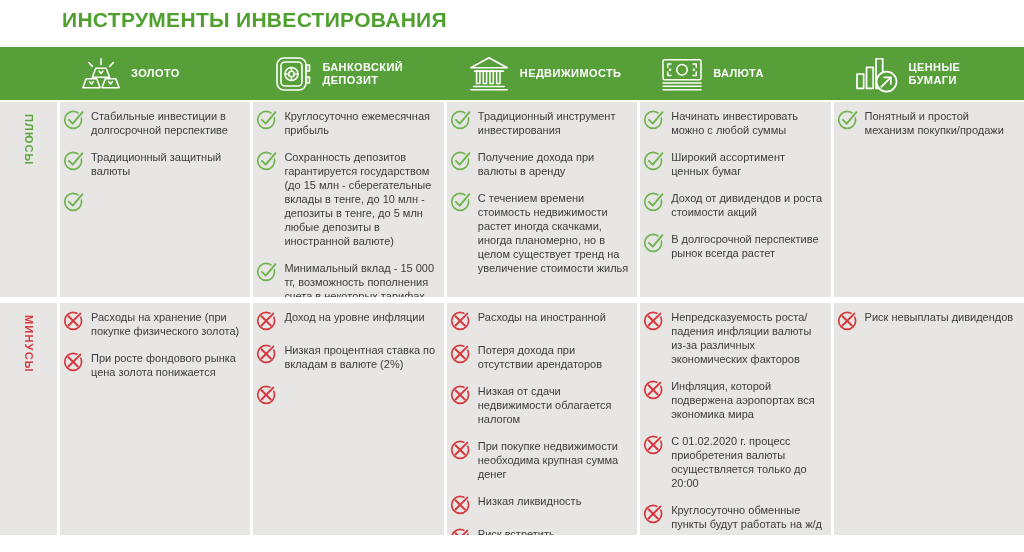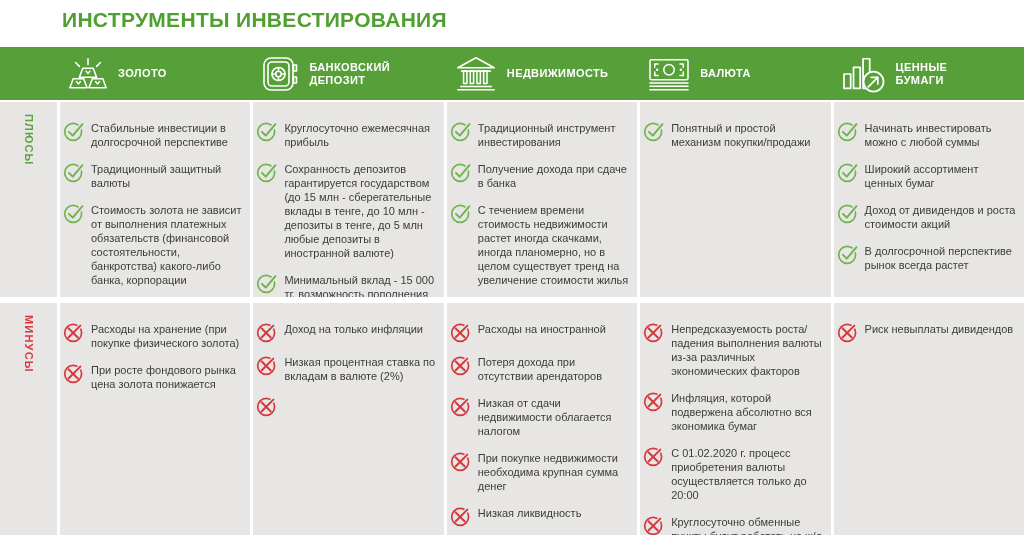--- a/index.html
+++ b/index.html
@@ -2,30 +2,30 @@
 <html><head>
 <meta charset="utf-8">
 <style>
   html,body{margin:0;padding:0;background:#fff;}
   .page{position:relative;width:1024px;height:552px;background:#fff;overflow:hidden;
         font-family:"Liberation Sans",sans-serif;}
   .title{position:absolute;left:62px;top:8px;margin:0;font-size:21px;font-weight:bold;
          color:#4fa02e;letter-spacing:.3px;}
   
   .banner{position:absolute;left:0;top:47px;width:1024px;height:53px;background:#57a039;
-          display:grid;grid-template-columns:57px repeat(5,1fr);column-gap:0;}
+          display:grid;grid-template-columns:57px repeat(5,1fr);column-gap:13px;}
   .banner-cell{display:flex;align-items:center;gap:9px;padding-left:10px;min-width:0;}
   .hicon{flex:0 0 auto;display:flex;align-items:center;}
   .hlabel{color:#fff;font-size:11px;font-weight:bold;letter-spacing:.4px;line-height:1.15;
           text-transform:uppercase;max-width:100px;}
   
   .body-grid{position:absolute;left:0;top:102px;width:1024px;
              display:grid;grid-template-columns:57px repeat(5,1fr);
              grid-template-rows:195px 232px;column-gap:3px;row-gap:6px;background:#fff;}
-  .cell{background:#e7e6e4;padding:20px 6px 0 3px;overflow:hidden;}
+  .cell{background:#e7e6e4;padding:8px 6px 0 3px;overflow:hidden;}
   .label-cell{display:flex;justify-content:center;align-items:flex-start;padding:12px 0 0 0;}
   .vlabel{writing-mode:vertical-rl;font-size:11px;font-weight:bold;letter-spacing:1.2px;}
   .vlabel.green{color:#5aa53c;}
   .vlabel.red{color:#d6383e;}
   .item{display:flex;gap:6px;margin-bottom:13px;}
   .mark{flex:0 0 auto;margin-top:-2px;}
   .item-text{font-size:11px;line-height:1.27;color:#3c3c3b;}
   svg{display:block;}
 </style>
 </head>
@@ -152,21 +152,20 @@
   </div>
 
   <div class="item">
     <span class="mark">
       <svg width="22" height="22" viewBox="0 0 26 26">
         <circle cx="12" cy="14" r="10" fill="none" stroke="#6fb44e" stroke-width="2"></circle>
         <path d="M7 14 L11.5 18.5 L23 5" fill="none" stroke="#e7e6e4" stroke-width="5.5"></path>
         <path d="M7 14 L11.5 18.5 L23 5" fill="none" stroke="#6fb44e" stroke-width="2.3" stroke-linecap="round" stroke-linejoin="round"></path>
       </svg>
     </span>
-    <span class="item-text">Стоимость золота не зависит от выполнения платежных обязательств (финансовой состоятельности, банкротства) какого-либо банка, корпорации</span>
   </div>
 </div>
     <div class="cell">
   <div class="item">
     <span class="mark">
       <svg width="22" height="22" viewBox="0 0 26 26">
         <circle cx="12" cy="14" r="10" fill="none" stroke="#6fb44e" stroke-width="2"></circle>
         <path d="M7 14 L11.5 18.5 L23 5" fill="none" stroke="#e7e6e4" stroke-width="5.5"></path>
         <path d="M7 14 L11.5 18.5 L23 5" fill="none" stroke="#6fb44e" stroke-width="2.3" stroke-linecap="round" stroke-linejoin="round"></path>
       </svg>
@@ -209,21 +208,21 @@
   </div>
 
   <div class="item">
     <span class="mark">
       <svg width="22" height="22" viewBox="0 0 26 26">
         <circle cx="12" cy="14" r="10" fill="none" stroke="#6fb44e" stroke-width="2"></circle>
         <path d="M7 14 L11.5 18.5 L23 5" fill="none" stroke="#e7e6e4" stroke-width="5.5"></path>
         <path d="M7 14 L11.5 18.5 L23 5" fill="none" stroke="#6fb44e" stroke-width="2.3" stroke-linecap="round" stroke-linejoin="round"></path>
       </svg>
     </span>
-    <span class="item-text">Получение дохода при сдаче в банка</span>
+    <span class="item-text">Получение дохода при валюты в аренду</span>
   </div>
 
   <div class="item">
     <span class="mark">
       <svg width="22" height="22" viewBox="0 0 26 26">
         <circle cx="12" cy="14" r="10" fill="none" stroke="#6fb44e" stroke-width="2"></circle>
         <path d="M7 14 L11.5 18.5 L23 5" fill="none" stroke="#e7e6e4" stroke-width="5.5"></path>
         <path d="M7 14 L11.5 18.5 L23 5" fill="none" stroke="#6fb44e" stroke-width="2.3" stroke-linecap="round" stroke-linejoin="round"></path>
       </svg>
     </span>
@@ -232,66 +231,66 @@
 </div>
     <div class="cell">
   <div class="item">
     <span class="mark">
       <svg width="22" height="22" viewBox="0 0 26 26">
         <circle cx="12" cy="14" r="10" fill="none" stroke="#6fb44e" stroke-width="2"></circle>
         <path d="M7 14 L11.5 18.5 L23 5" fill="none" stroke="#e7e6e4" stroke-width="5.5"></path>
         <path d="M7 14 L11.5 18.5 L23 5" fill="none" stroke="#6fb44e" stroke-width="2.3" stroke-linecap="round" stroke-linejoin="round"></path>
       </svg>
     </span>
+    <span class="item-text">Начинать инвестировать можно с любой суммы</span>
+  </div>
+
+  <div class="item">
+    <span class="mark">
+      <svg width="22" height="22" viewBox="0 0 26 26">
+        <circle cx="12" cy="14" r="10" fill="none" stroke="#6fb44e" stroke-width="2"></circle>
+        <path d="M7 14 L11.5 18.5 L23 5" fill="none" stroke="#e7e6e4" stroke-width="5.5"></path>
+        <path d="M7 14 L11.5 18.5 L23 5" fill="none" stroke="#6fb44e" stroke-width="2.3" stroke-linecap="round" stroke-linejoin="round"></path>
+      </svg>
+    </span>
+    <span class="item-text">Широкий ассортимент ценных бумаг</span>
+  </div>
+
+  <div class="item">
+    <span class="mark">
+      <svg width="22" height="22" viewBox="0 0 26 26">
+        <circle cx="12" cy="14" r="10" fill="none" stroke="#6fb44e" stroke-width="2"></circle>
+        <path d="M7 14 L11.5 18.5 L23 5" fill="none" stroke="#e7e6e4" stroke-width="5.5"></path>
+        <path d="M7 14 L11.5 18.5 L23 5" fill="none" stroke="#6fb44e" stroke-width="2.3" stroke-linecap="round" stroke-linejoin="round"></path>
+      </svg>
+    </span>
+    <span class="item-text">Доход от дивидендов и роста стоимости акций</span>
+  </div>
+
+  <div class="item">
+    <span class="mark">
+      <svg width="22" height="22" viewBox="0 0 26 26">
+        <circle cx="12" cy="14" r="10" fill="none" stroke="#6fb44e" stroke-width="2"></circle>
+        <path d="M7 14 L11.5 18.5 L23 5" fill="none" stroke="#e7e6e4" stroke-width="5.5"></path>
+        <path d="M7 14 L11.5 18.5 L23 5" fill="none" stroke="#6fb44e" stroke-width="2.3" stroke-linecap="round" stroke-linejoin="round"></path>
+      </svg>
+    </span>
+    <span class="item-text">В долгосрочной перспективе рынок всегда растет</span>
+  </div>
+</div>
+    <div class="cell">
+  <div class="item">
+    <span class="mark">
+      <svg width="22" height="22" viewBox="0 0 26 26">
+        <circle cx="12" cy="14" r="10" fill="none" stroke="#6fb44e" stroke-width="2"></circle>
+        <path d="M7 14 L11.5 18.5 L23 5" fill="none" stroke="#e7e6e4" stroke-width="5.5"></path>
+        <path d="M7 14 L11.5 18.5 L23 5" fill="none" stroke="#6fb44e" stroke-width="2.3" stroke-linecap="round" stroke-linejoin="round"></path>
+      </svg>
+    </span>
     <span class="item-text">Понятный и простой механизм покупки/продажи</span>
-  </div>
-</div>
-    <div class="cell">
-  <div class="item">
-    <span class="mark">
-      <svg width="22" height="22" viewBox="0 0 26 26">
-        <circle cx="12" cy="14" r="10" fill="none" stroke="#6fb44e" stroke-width="2"></circle>
-        <path d="M7 14 L11.5 18.5 L23 5" fill="none" stroke="#e7e6e4" stroke-width="5.5"></path>
-        <path d="M7 14 L11.5 18.5 L23 5" fill="none" stroke="#6fb44e" stroke-width="2.3" stroke-linecap="round" stroke-linejoin="round"></path>
-      </svg>
-    </span>
-    <span class="item-text">Начинать инвестировать можно с любой суммы</span>
-  </div>
-
-  <div class="item">
-    <span class="mark">
-      <svg width="22" height="22" viewBox="0 0 26 26">
-        <circle cx="12" cy="14" r="10" fill="none" stroke="#6fb44e" stroke-width="2"></circle>
-        <path d="M7 14 L11.5 18.5 L23 5" fill="none" stroke="#e7e6e4" stroke-width="5.5"></path>
-        <path d="M7 14 L11.5 18.5 L23 5" fill="none" stroke="#6fb44e" stroke-width="2.3" stroke-linecap="round" stroke-linejoin="round"></path>
-      </svg>
-    </span>
-    <span class="item-text">Широкий ассортимент ценных бумаг</span>
-  </div>
-
-  <div class="item">
-    <span class="mark">
-      <svg width="22" height="22" viewBox="0 0 26 26">
-        <circle cx="12" cy="14" r="10" fill="none" stroke="#6fb44e" stroke-width="2"></circle>
-        <path d="M7 14 L11.5 18.5 L23 5" fill="none" stroke="#e7e6e4" stroke-width="5.5"></path>
-        <path d="M7 14 L11.5 18.5 L23 5" fill="none" stroke="#6fb44e" stroke-width="2.3" stroke-linecap="round" stroke-linejoin="round"></path>
-      </svg>
-    </span>
-    <span class="item-text">Доход от дивидендов и роста стоимости акций</span>
-  </div>
-
-  <div class="item">
-    <span class="mark">
-      <svg width="22" height="22" viewBox="0 0 26 26">
-        <circle cx="12" cy="14" r="10" fill="none" stroke="#6fb44e" stroke-width="2"></circle>
-        <path d="M7 14 L11.5 18.5 L23 5" fill="none" stroke="#e7e6e4" stroke-width="5.5"></path>
-        <path d="M7 14 L11.5 18.5 L23 5" fill="none" stroke="#6fb44e" stroke-width="2.3" stroke-linecap="round" stroke-linejoin="round"></path>
-      </svg>
-    </span>
-    <span class="item-text">В долгосрочной перспективе рынок всегда растет</span>
   </div>
 </div>
 
     <div class="cell label-cell">
       <span class="vlabel red">МИНУСЫ</span>
     </div>
     <div class="cell">
   <div class="item">
     <span class="mark">
       <svg width="22" height="22" viewBox="0 0 26 26">
@@ -322,21 +321,21 @@
   <div class="item">
     <span class="mark">
       <svg width="22" height="22" viewBox="0 0 26 26">
         <circle cx="12" cy="14" r="10" fill="none" stroke="#d6383e" stroke-width="2"></circle>
         <path d="M6.5 8.5 L17.5 19.5" fill="none" stroke="#e7e6e4" stroke-width="5"></path>
         <path d="M20.5 5.5 L6.5 19.5" fill="none" stroke="#e7e6e4" stroke-width="5"></path>
         <path d="M6.5 8.5 L17.5 19.5" fill="none" stroke="#d6383e" stroke-width="2.3" stroke-linecap="round"></path>
         <path d="M20.5 5.5 L6.5 19.5" fill="none" stroke="#d6383e" stroke-width="2.3" stroke-linecap="round"></path>
       </svg>
     </span>
-    <span class="item-text">Доход на только инфляции</span>
+    <span class="item-text">Доход на уровне инфляции</span>
   </div>
 
   <div class="item">
     <span class="mark">
       <svg width="22" height="22" viewBox="0 0 26 26">
         <circle cx="12" cy="14" r="10" fill="none" stroke="#d6383e" stroke-width="2"></circle>
         <path d="M6.5 8.5 L17.5 19.5" fill="none" stroke="#e7e6e4" stroke-width="5"></path>
         <path d="M20.5 5.5 L6.5 19.5" fill="none" stroke="#e7e6e4" stroke-width="5"></path>
         <path d="M6.5 8.5 L17.5 19.5" fill="none" stroke="#d6383e" stroke-width="2.3" stroke-linecap="round"></path>
         <path d="M20.5 5.5 L6.5 19.5" fill="none" stroke="#d6383e" stroke-width="2.3" stroke-linecap="round"></path>
@@ -440,34 +439,34 @@
   <div class="item">
     <span class="mark">
       <svg width="22" height="22" viewBox="0 0 26 26">
         <circle cx="12" cy="14" r="10" fill="none" stroke="#d6383e" stroke-width="2"></circle>
         <path d="M6.5 8.5 L17.5 19.5" fill="none" stroke="#e7e6e4" stroke-width="5"></path>
         <path d="M20.5 5.5 L6.5 19.5" fill="none" stroke="#e7e6e4" stroke-width="5"></path>
         <path d="M6.5 8.5 L17.5 19.5" fill="none" stroke="#d6383e" stroke-width="2.3" stroke-linecap="round"></path>
         <path d="M20.5 5.5 L6.5 19.5" fill="none" stroke="#d6383e" stroke-width="2.3" stroke-linecap="round"></path>
       </svg>
     </span>
-    <span class="item-text">Непредсказуемость роста/падения выполнения валюты из-за различных экономических факторов</span>
-  </div>
-
-  <div class="item">
-    <span class="mark">
-      <svg width="22" height="22" viewBox="0 0 26 26">
-        <circle cx="12" cy="14" r="10" fill="none" stroke="#d6383e" stroke-width="2"></circle>
-        <path d="M6.5 8.5 L17.5 19.5" fill="none" stroke="#e7e6e4" stroke-width="5"></path>
-        <path d="M20.5 5.5 L6.5 19.5" fill="none" stroke="#e7e6e4" stroke-width="5"></path>
-        <path d="M6.5 8.5 L17.5 19.5" fill="none" stroke="#d6383e" stroke-width="2.3" stroke-linecap="round"></path>
-        <path d="M20.5 5.5 L6.5 19.5" fill="none" stroke="#d6383e" stroke-width="2.3" stroke-linecap="round"></path>
-      </svg>
-    </span>
-    <span class="item-text">Инфляция, которой подвержена абсолютно вся экономика бумаг</span>
+    <span class="item-text">Непредсказуемость роста/падения инфляции валюты из-за различных экономических факторов</span>
+  </div>
+
+  <div class="item">
+    <span class="mark">
+      <svg width="22" height="22" viewBox="0 0 26 26">
+        <circle cx="12" cy="14" r="10" fill="none" stroke="#d6383e" stroke-width="2"></circle>
+        <path d="M6.5 8.5 L17.5 19.5" fill="none" stroke="#e7e6e4" stroke-width="5"></path>
+        <path d="M20.5 5.5 L6.5 19.5" fill="none" stroke="#e7e6e4" stroke-width="5"></path>
+        <path d="M6.5 8.5 L17.5 19.5" fill="none" stroke="#d6383e" stroke-width="2.3" stroke-linecap="round"></path>
+        <path d="M20.5 5.5 L6.5 19.5" fill="none" stroke="#d6383e" stroke-width="2.3" stroke-linecap="round"></path>
+      </svg>
+    </span>
+    <span class="item-text">Инфляция, которой подвержена аэропортах вся экономика мира</span>
   </div>
 
   <div class="item">
     <span class="mark">
       <svg width="22" height="22" viewBox="0 0 26 26">
         <circle cx="12" cy="14" r="10" fill="none" stroke="#d6383e" stroke-width="2"></circle>
         <path d="M6.5 8.5 L17.5 19.5" fill="none" stroke="#e7e6e4" stroke-width="5"></path>
         <path d="M20.5 5.5 L6.5 19.5" fill="none" stroke="#e7e6e4" stroke-width="5"></path>
         <path d="M6.5 8.5 L17.5 19.5" fill="none" stroke="#d6383e" stroke-width="2.3" stroke-linecap="round"></path>
         <path d="M20.5 5.5 L6.5 19.5" fill="none" stroke="#d6383e" stroke-width="2.3" stroke-linecap="round"></path>

